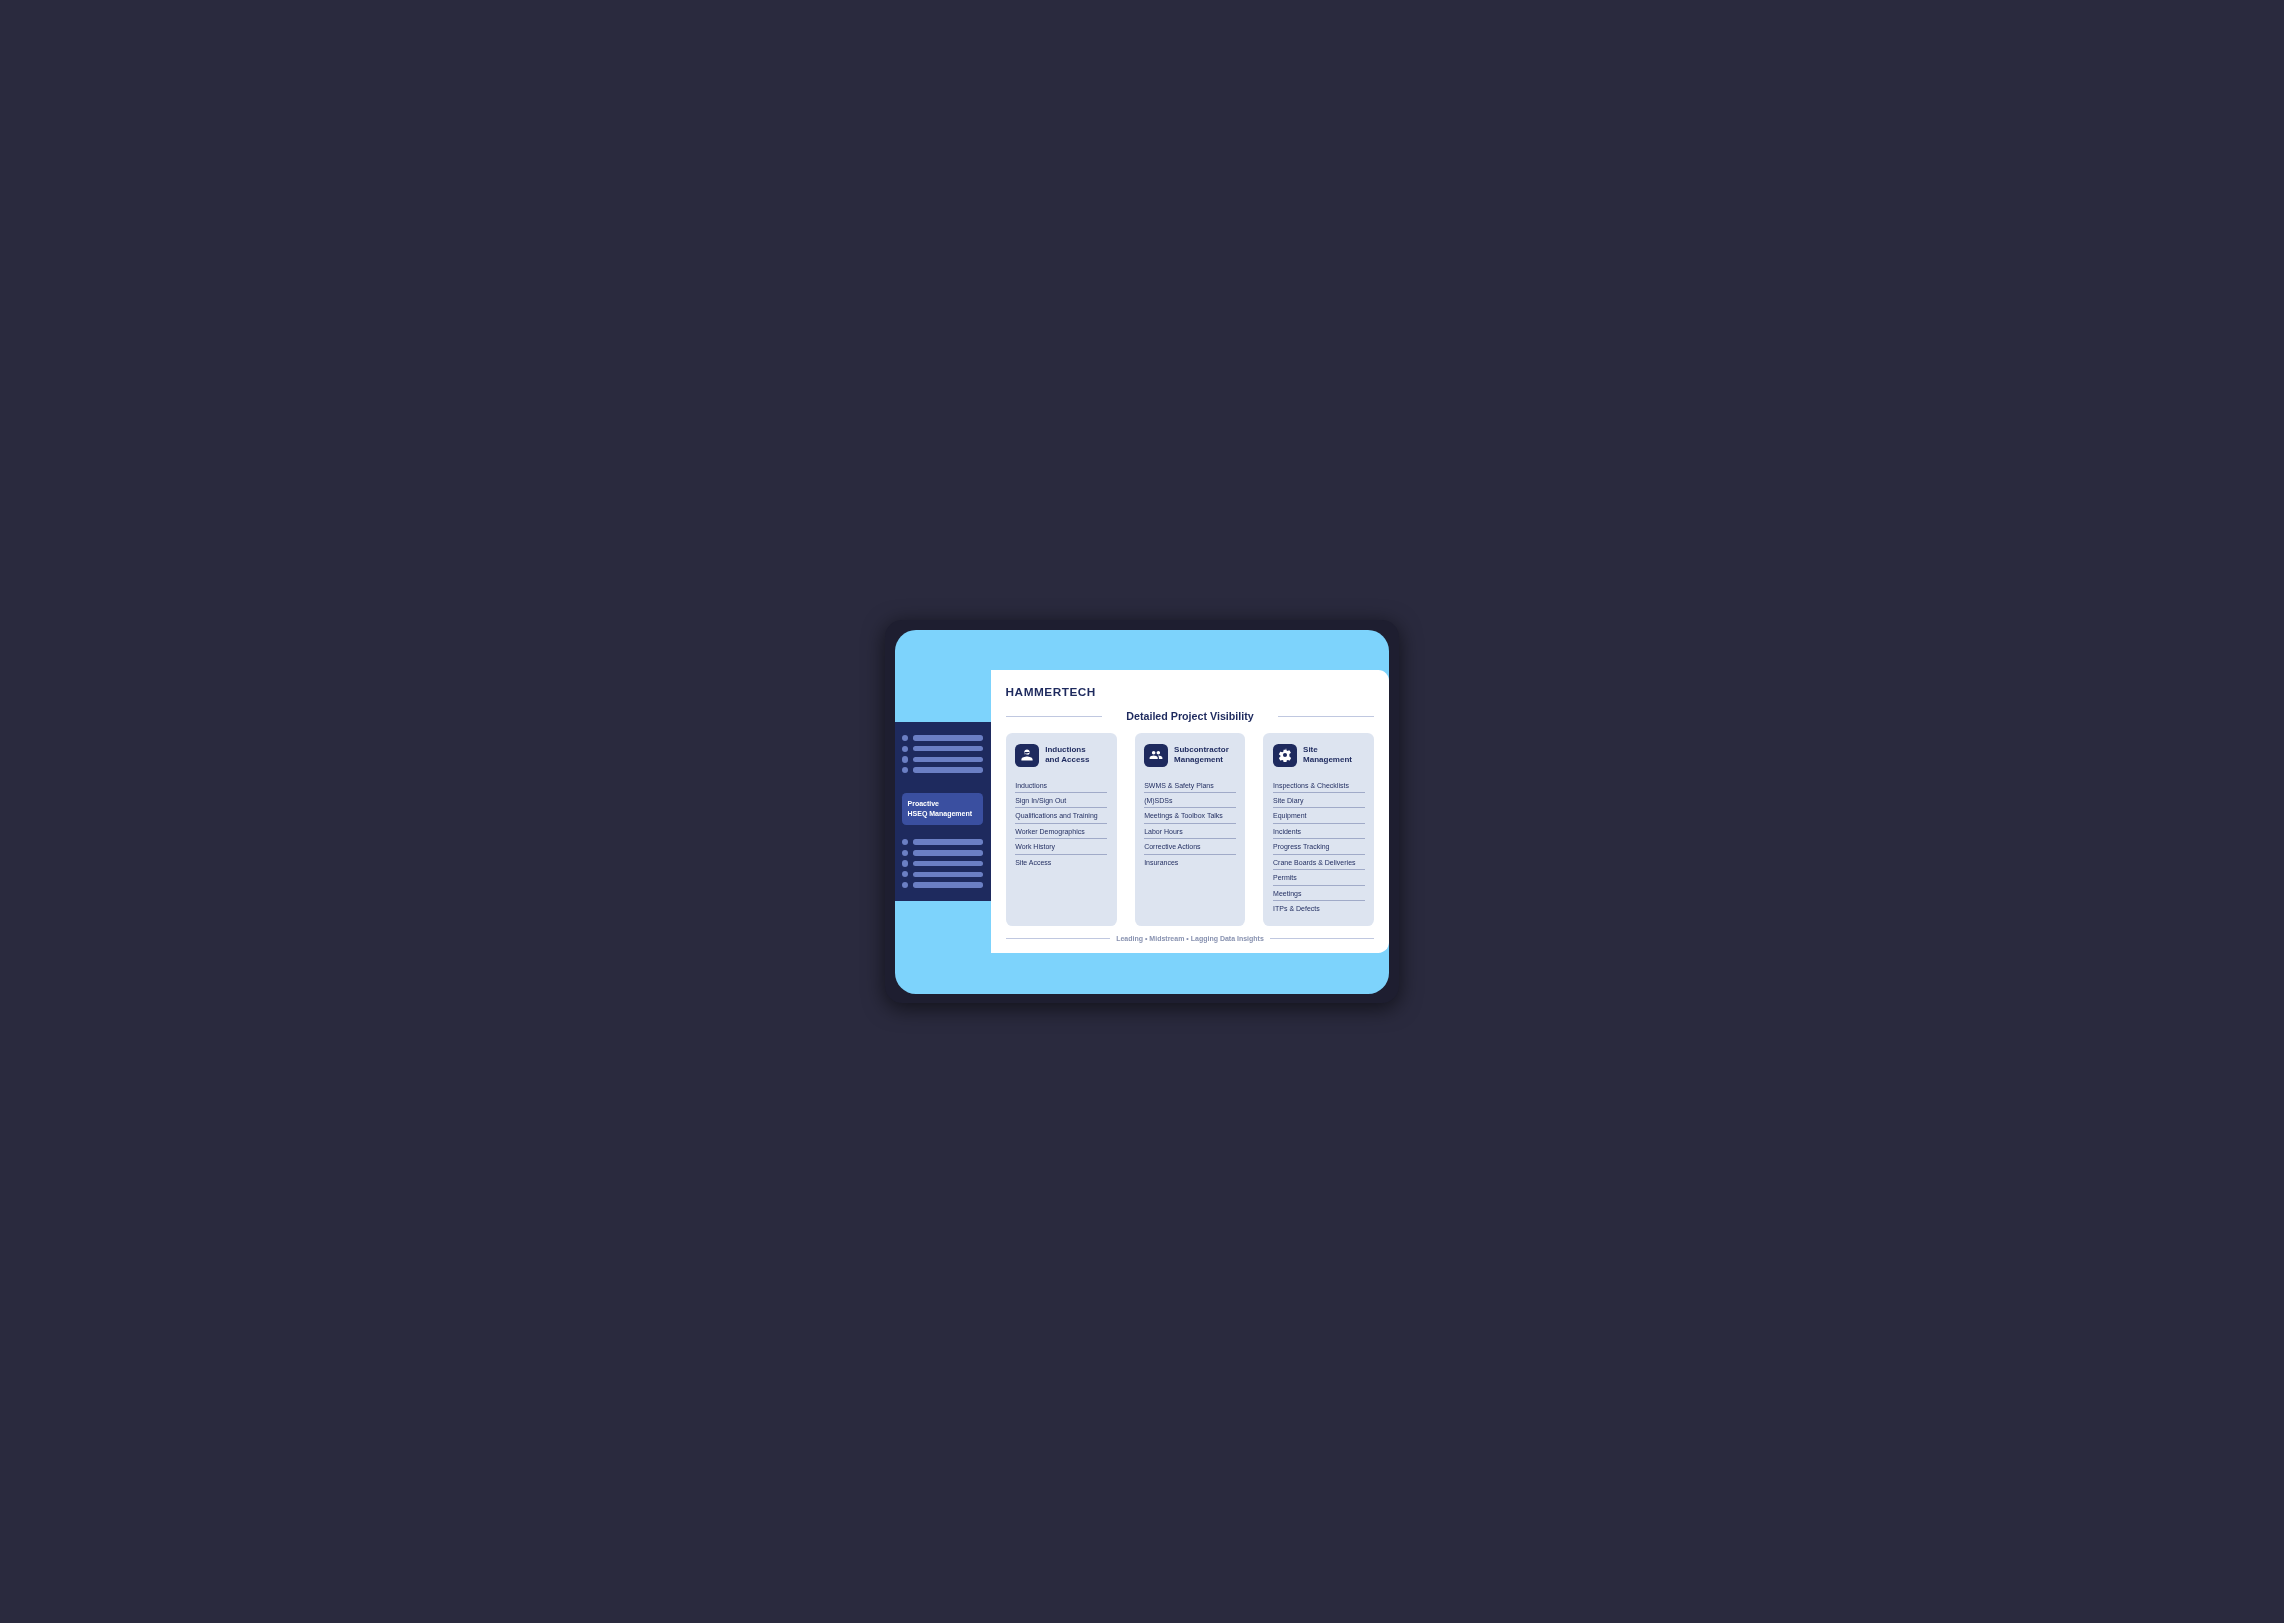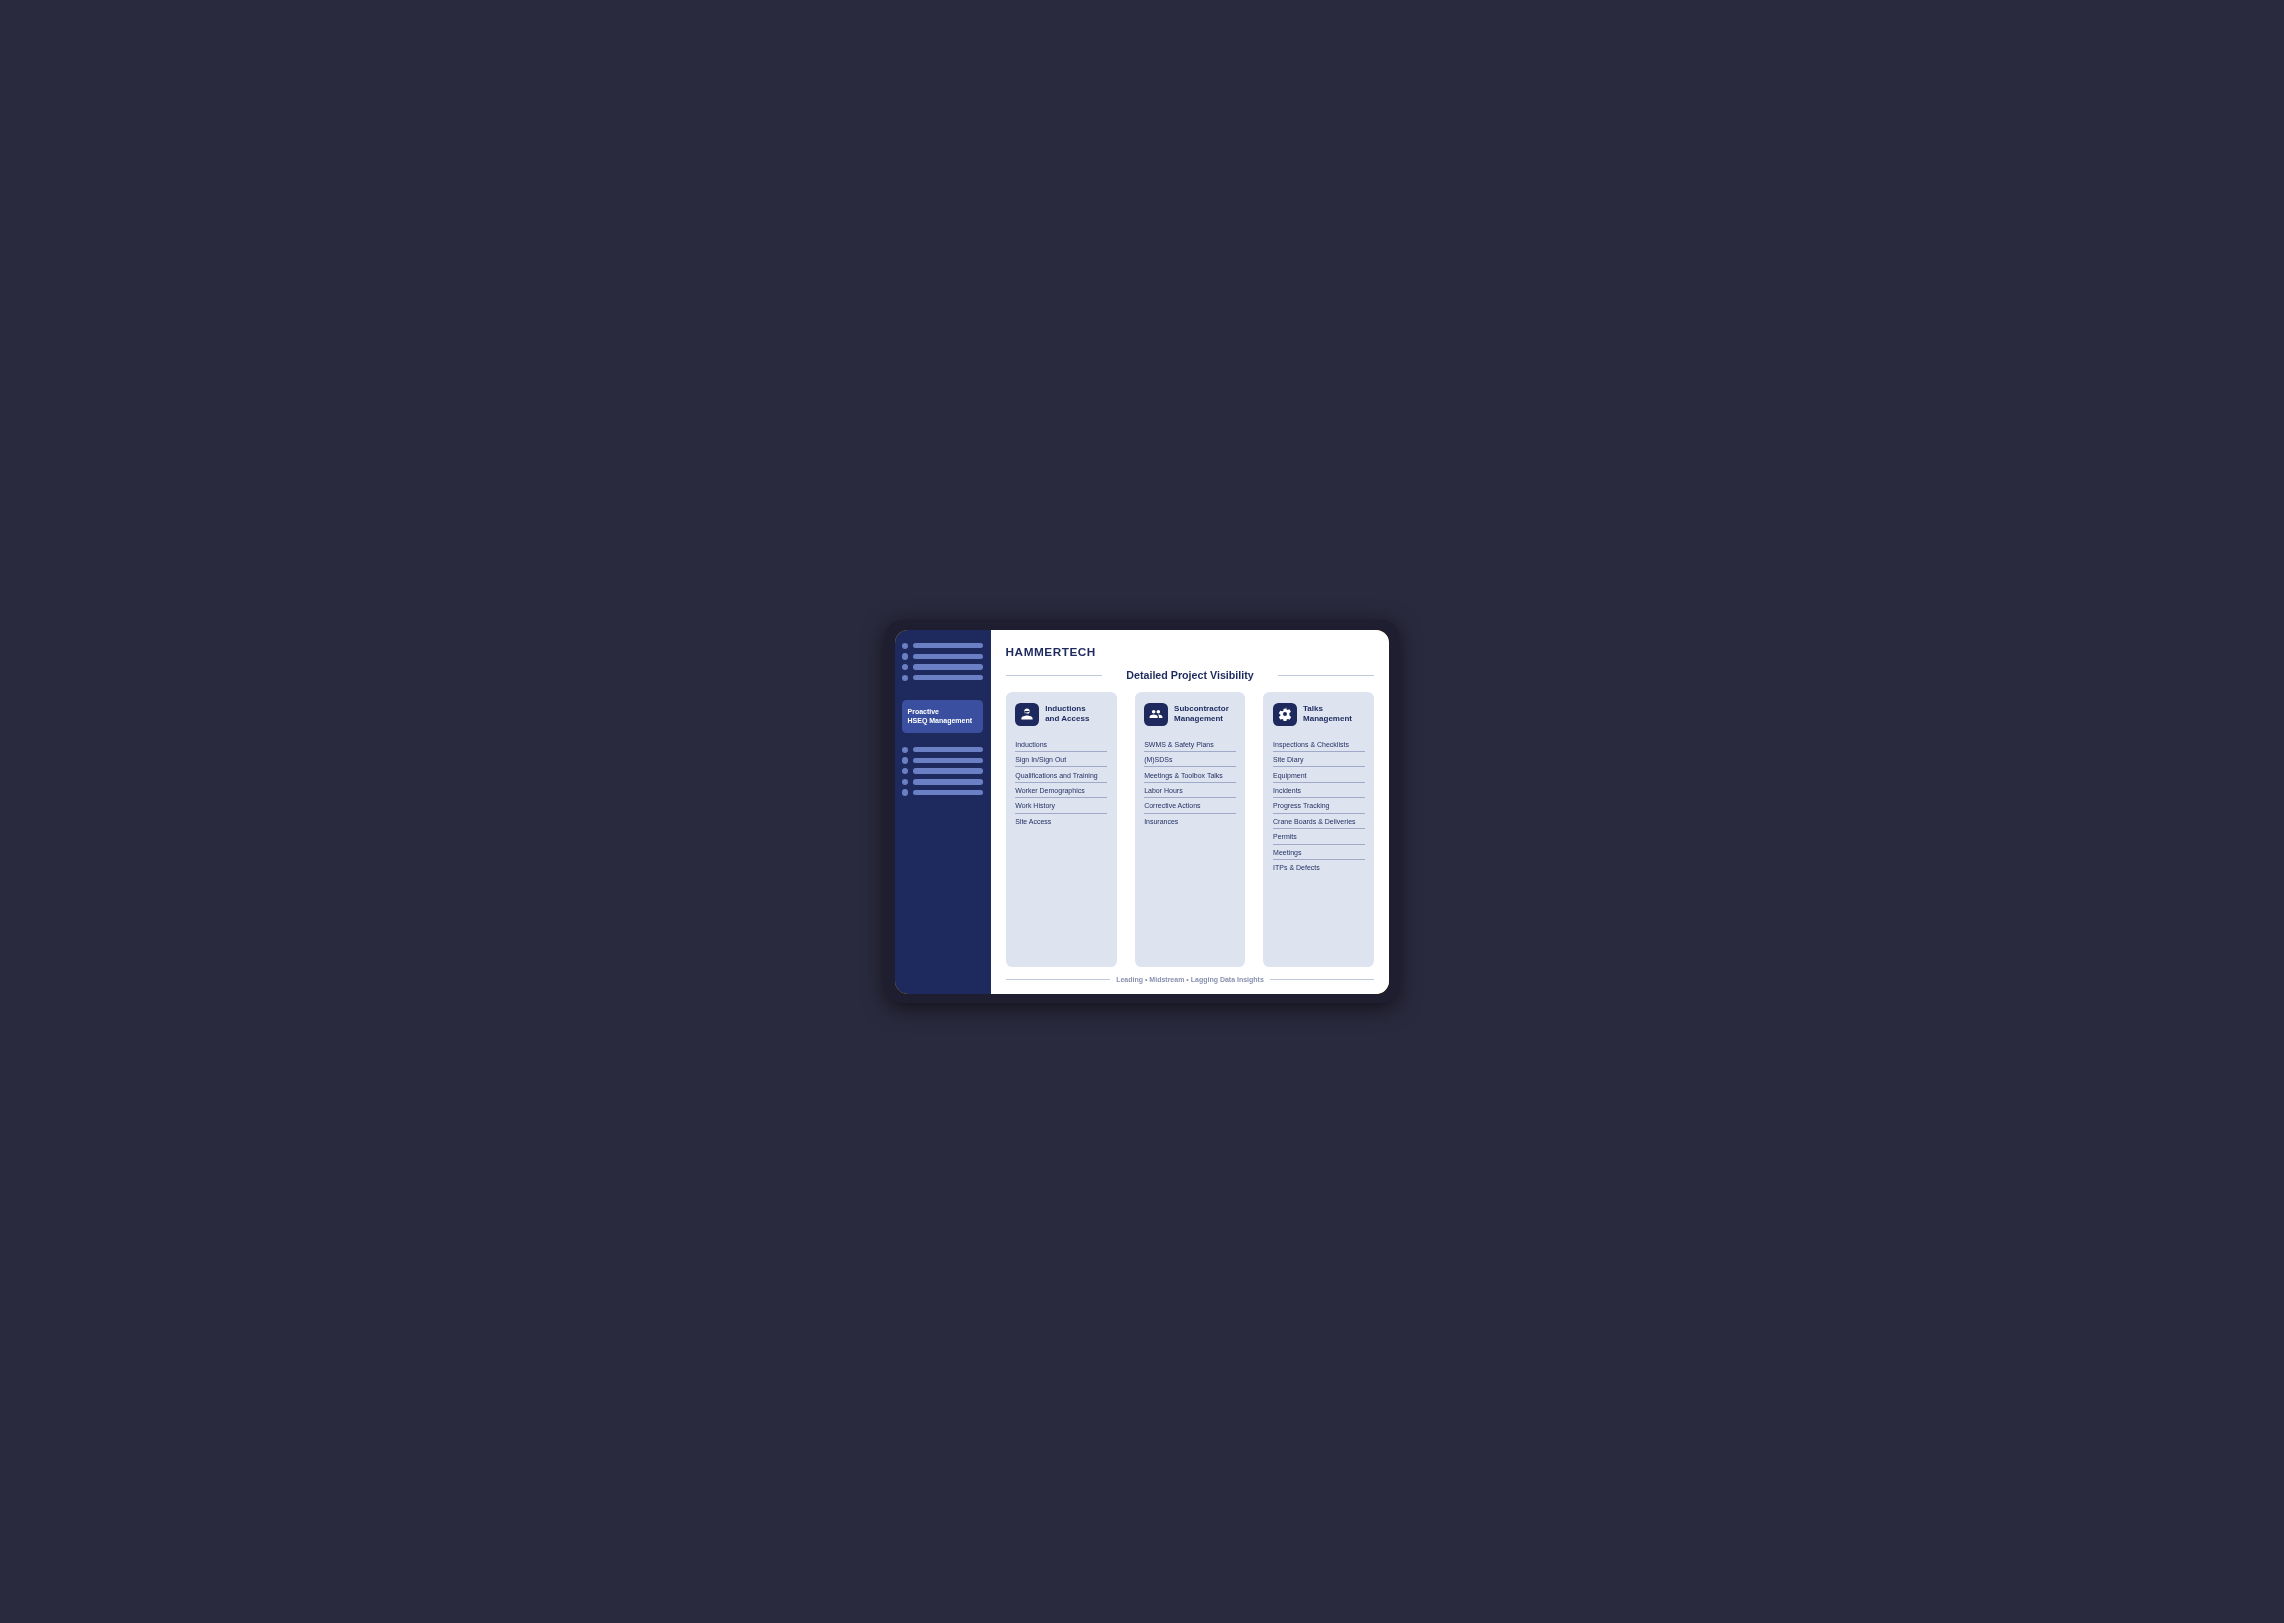--- a/index.html
+++ b/index.html
@@ -12,26 +12,27 @@
       font-family: Arial, sans-serif;
     }
     .device-frame {
       background: #1e1e30;
       border-radius: 17px;
       padding: 9.6px;
       width: 514px;
       box-shadow: 0 4.3px 21.4px rgba(0,0,0,0.6);
     }
     .device-inner {
-      background: #eab308;
-      border-radius: 13px;
+      background: #7dd3fc;
+      border-radius: 21px;
       overflow: hidden;
       display: flex;
       flex-direction: row;
       min-height: 364px;
+      align-items: center;
     }
     
     .sidebar {
       background: #1e2a5e;
       width: 96px;
       flex-shrink: 0;
       padding: 13px 7.5px;
       display: flex;
       flex-direction: column;
       gap: 5.4px;
@@ -343,21 +344,21 @@
         </div>
 
         <div class="card">
           <div class="card-header">
             <div class="card-icon">
 
               <svg viewBox="0 0 24 24">
                 <path d="M12 15.5A3.5 3.5 0 0 1 8.5 12 3.5 3.5 0 0 1 12 8.5a3.5 3.5 0 0 1 3.5 3.5 3.5 3.5 0 0 1-3.5 3.5m7.43-2.92c.04-.34.07-.68.07-1.08s-.03-.74-.07-1.08l2.32-1.82c.21-.16.27-.46.13-.69l-2.2-3.81c-.14-.23-.42-.3-.65-.21l-2.73 1.1c-.57-.44-1.17-.81-1.84-1.09l-.41-2.91A.501.501 0 0 0 14 3h-4c-.25 0-.46.18-.5.42l-.41 2.91c-.67.28-1.27.65-1.84 1.09L4.52 6.33c-.24-.09-.51-.02-.65.21L1.67 10.35c-.14.23-.08.53.13.69l2.32 1.82C4.08 13.25 4.05 13.6 4.05 14s.03.75.07 1.08L1.8 16.9c-.21.16-.27.46-.13.69l2.2 3.81c.14.23.42.3.65.21l2.73-1.1c.57.44 1.17.81 1.84 1.09l.41 2.91c.04.24.25.42.5.42h4c.25 0 .46-.18.5-.42l.41-2.91c.67-.28 1.27-.65 1.84-1.09l2.73 1.1c.24.09.51.02.65-.21l2.2-3.81c.14-.23.08-.53-.13-.69l-2.32-1.82z"></path>
               </svg>
             </div>
-            <div class="card-title">Talks Management</div>
+            <div class="card-title">Site Management</div>
           </div>
           <div class="card-items">
             <div class="card-item">
               <span class="card-item-text">Inspections &amp; Checklists</span>
               <div class="card-item-divider"></div>
             </div>
             <div class="card-item">
               <span class="card-item-text">Site Diary</span>
               <div class="card-item-divider"></div>
             </div>

